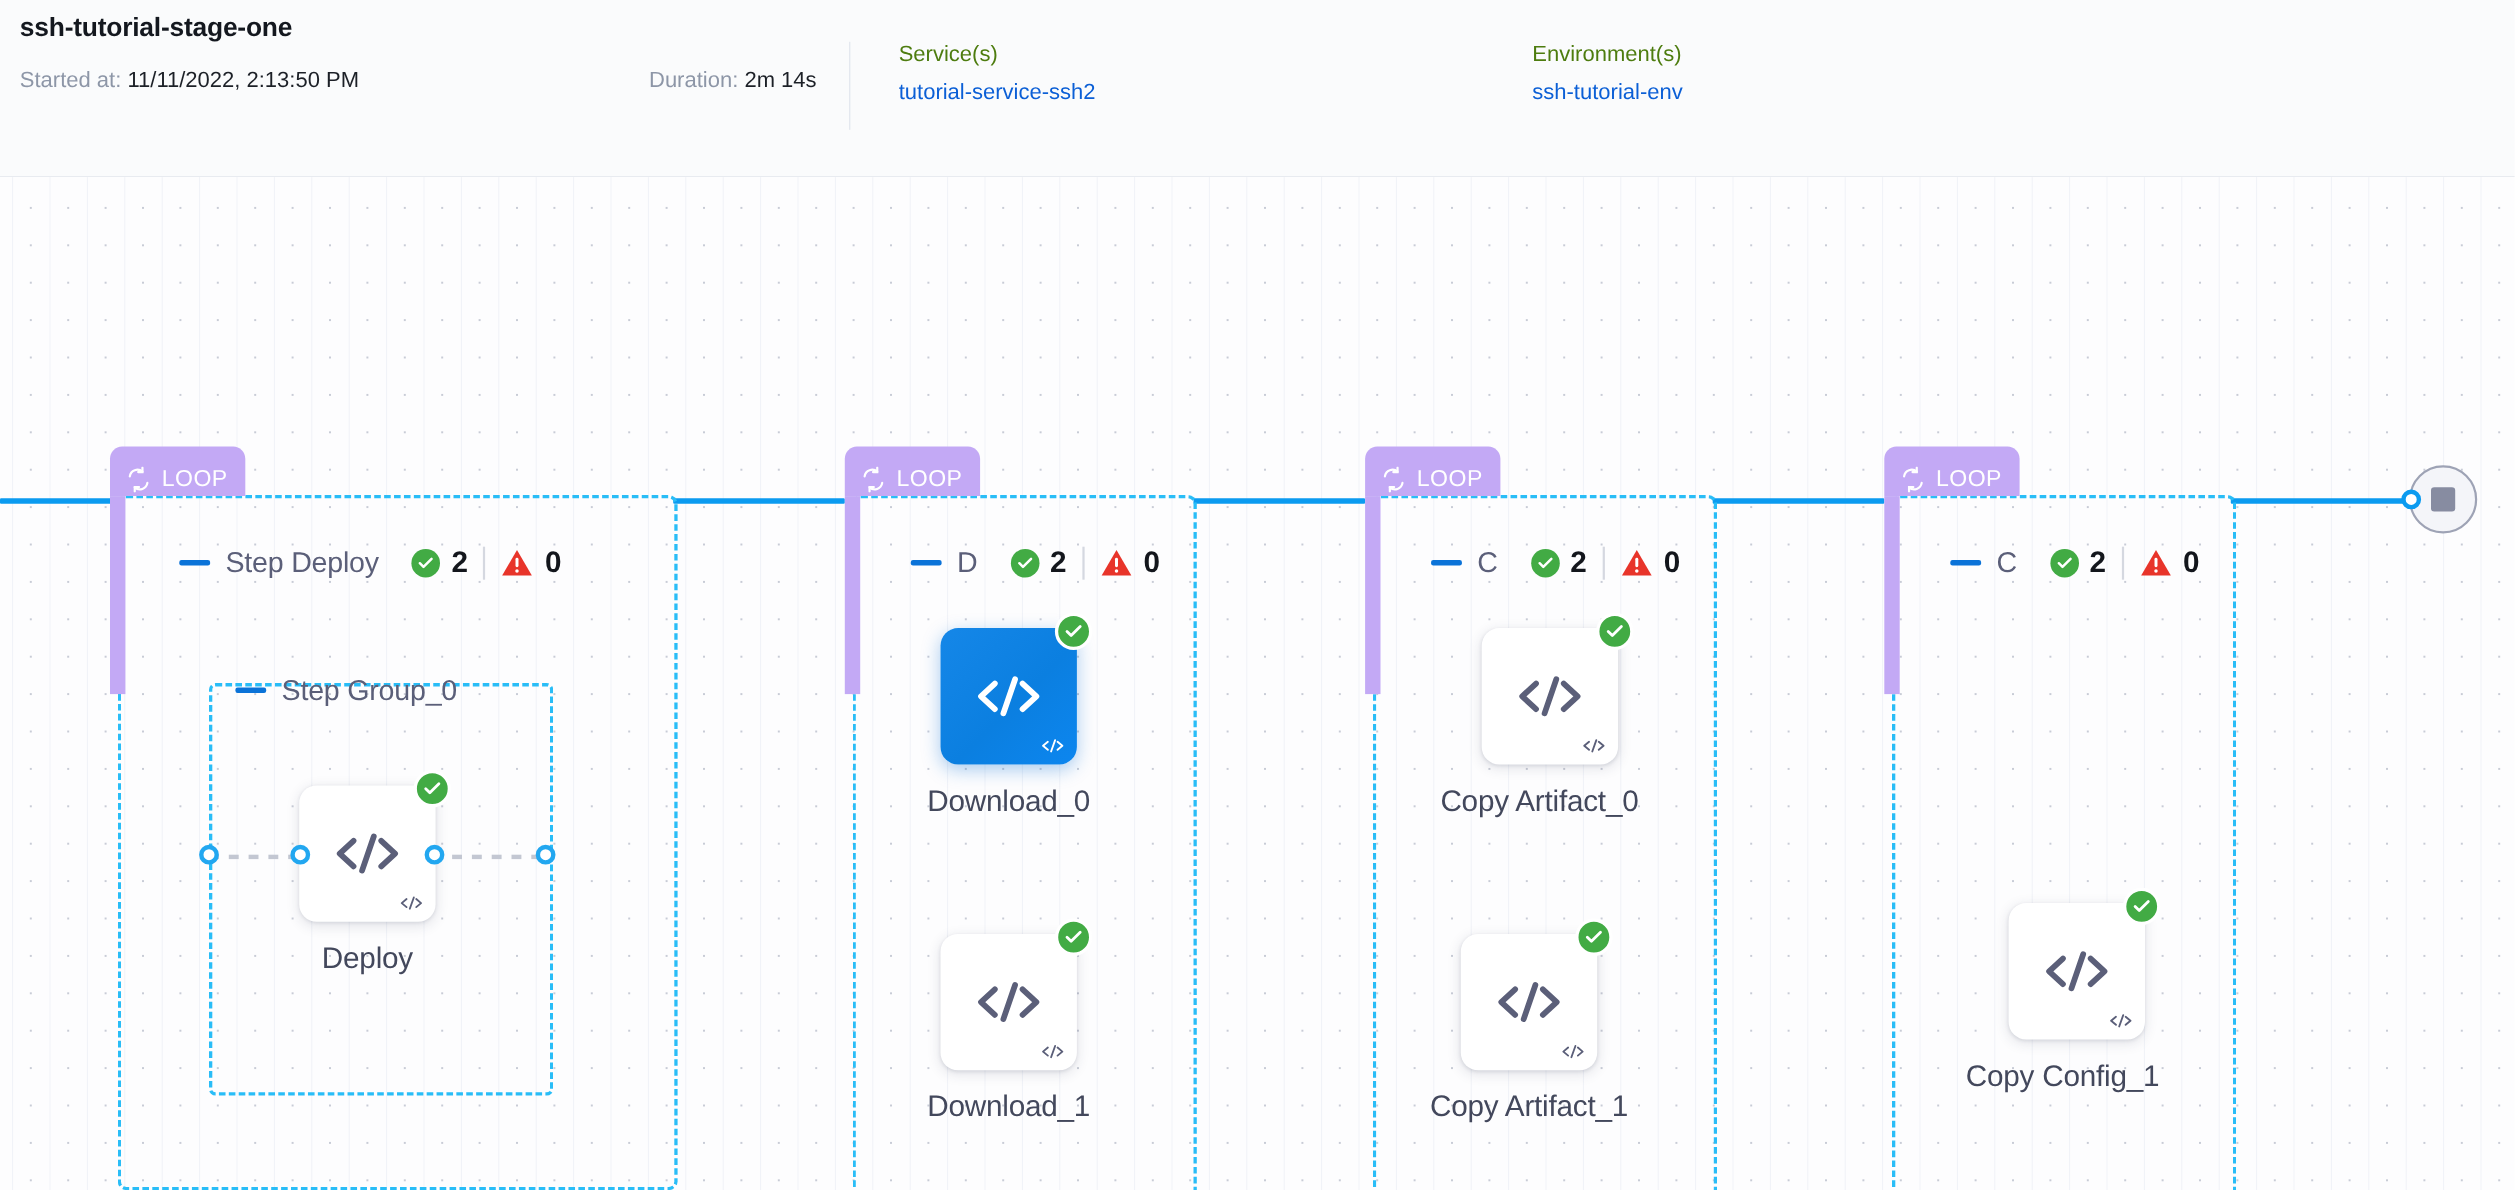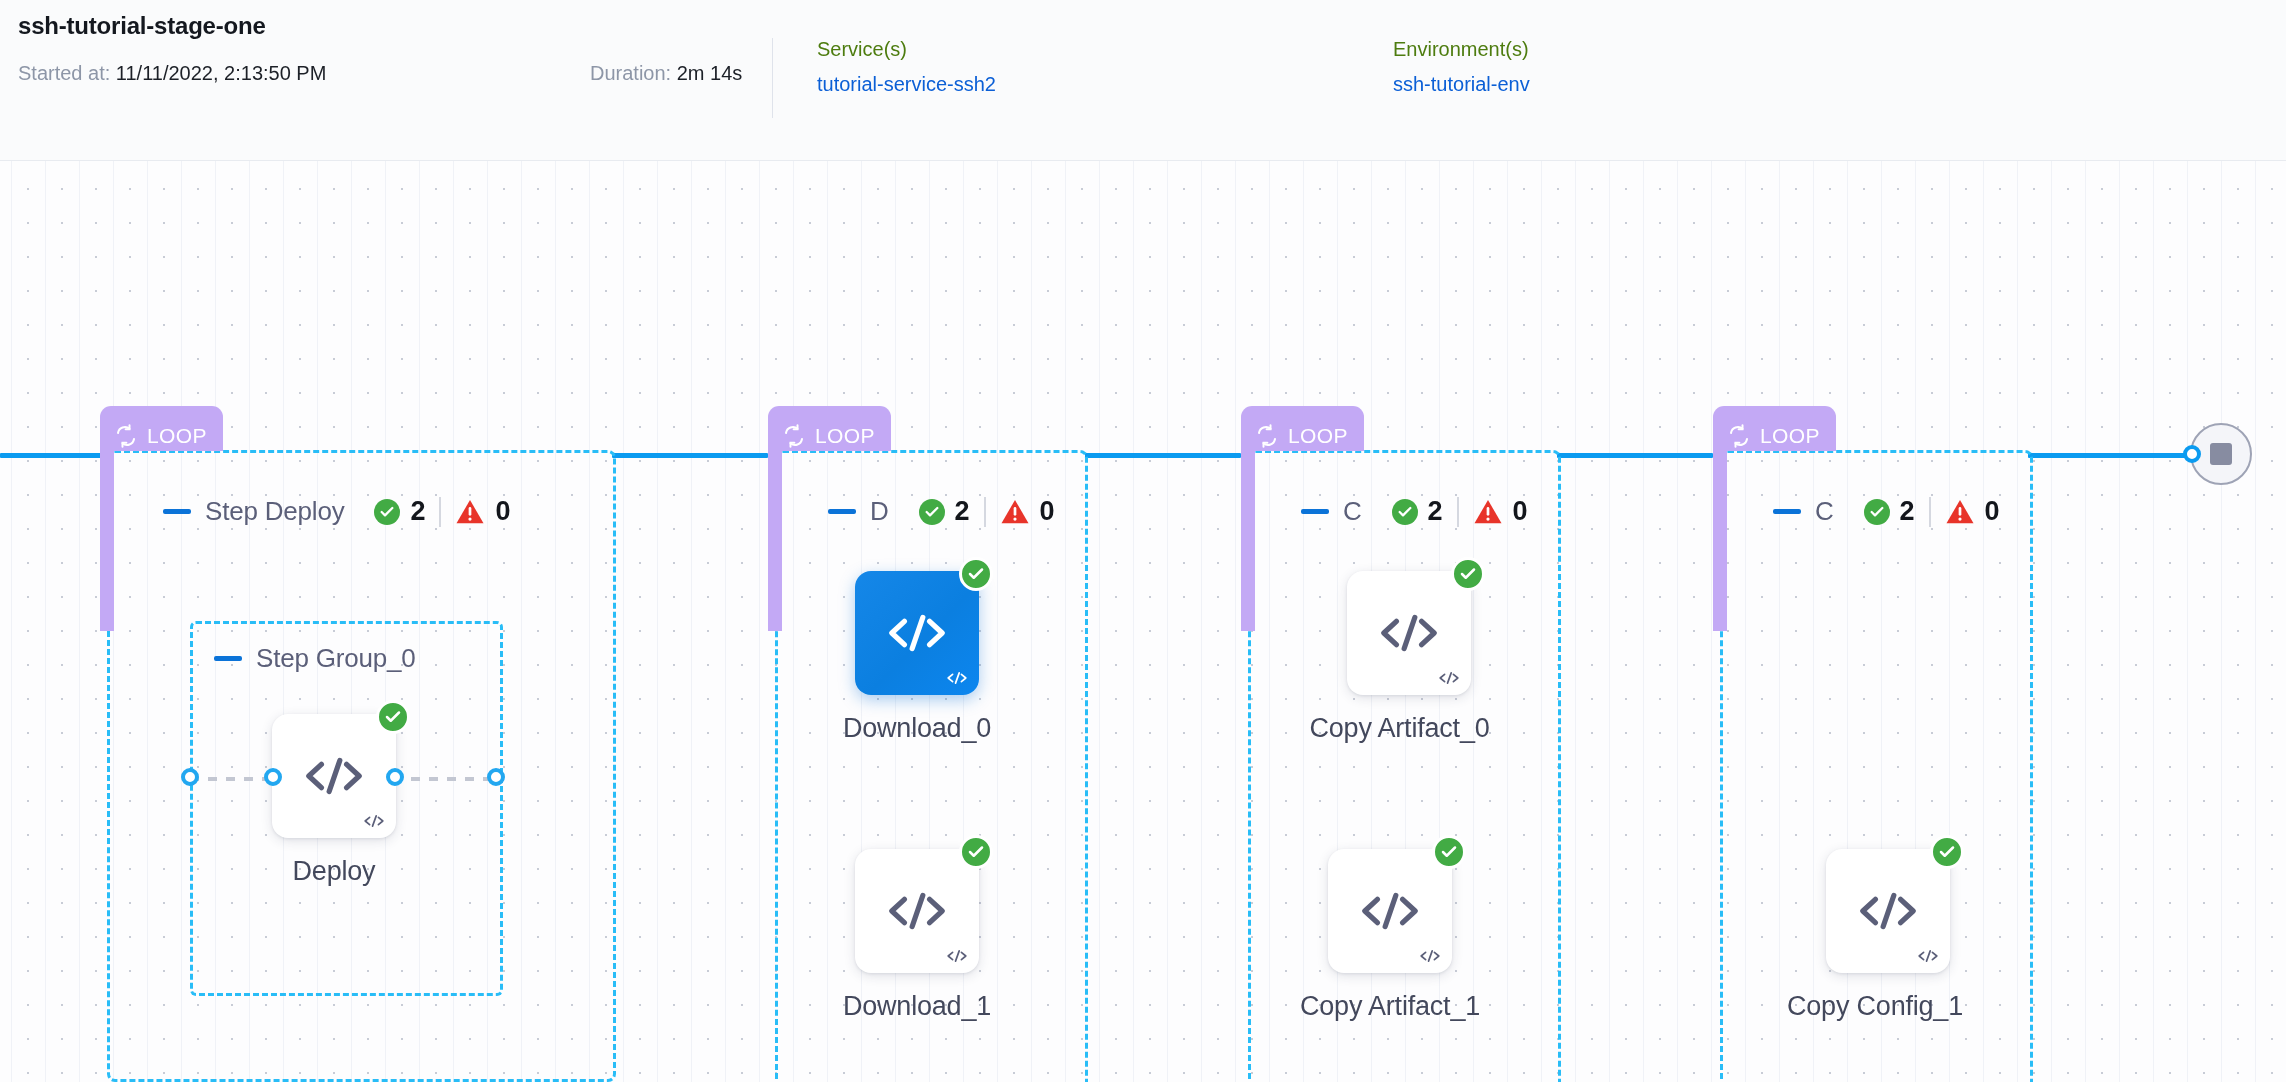--- a/index.html
+++ b/index.html
@@ -233,21 +233,21 @@
       <svg class="warn-badge" viewBox="0 0 24 22">
         <path d="M12 1.6 23 20.6H1z" fill="#e8342a"></path>
         <rect x="10.9" y="7.4" width="2.2" height="7" rx="1.1" fill="#ffffff"></rect>
         <circle cx="12" cy="17.2" r="1.3" fill="#ffffff"></circle>
       </svg>
       <span class="count-num">0</span>
     </span>
   </div>
 
   <div class="group-box inner" style="left:190px; top:460px; width:313px; height:375px;"></div>
-  <div class="group-header" style="left:214px; top:482px;align-items:center;">
+  <div class="group-header" style="left:214px; top:451px;align-items:center;">
     <span class="collapse-dash"></span>
     <span class="group-title">Step Group_0</span>
   </div>
   <div class="dashed-link" style="left:190px; top:616px; width:86px;"></div>
   <div class="dashed-link" style="left:393px; top:616px; width:110px;"></div>
   <span class="port" style="left:181px; top:607px;"></span>
   <span class="port" style="left:264px; top:607px;"></span>
   <span class="port" style="left:386px; top:607px;"></span>
   <span class="port" style="left:487px; top:607px;"></span>
 
@@ -446,21 +446,21 @@
       <svg class="warn-badge" viewBox="0 0 24 22">
         <path d="M12 1.6 23 20.6H1z" fill="#e8342a"></path>
         <rect x="10.9" y="7.4" width="2.2" height="7" rx="1.1" fill="#ffffff"></rect>
         <circle cx="12" cy="17.2" r="1.3" fill="#ffffff"></circle>
       </svg>
       <span class="count-num">0</span>
     </span>
   </div>
 
 
-  <div class="node" style="left:1800px; top:688px;padding-left:26px;">
+  <div class="node" style="left:1800px; top:660px;padding-left:26px;">
     <div class="node-card">
       <svg class="code-main" viewBox="0 0 64 48" fill="none" stroke="#5b5f79" stroke-width="5.4" stroke-linecap="round" stroke-linejoin="round">
         <polyline points="19 12 6 24 19 36"></polyline>
           <polyline points="45 12 58 24 45 36"></polyline>
           <line x1="38" y1="8" x2="27" y2="40"></line>
       </svg>
       <svg class="code-corner" viewBox="0 0 30 20" fill="none" stroke="#5b5f79" stroke-width="2.3" stroke-linecap="round" stroke-linejoin="round">
         <polyline points="9 5 3 10 9 15"></polyline>
           <polyline points="21 5 27 10 21 15"></polyline>
           <line x1="18" y1="3" x2="13" y2="17"></line>

